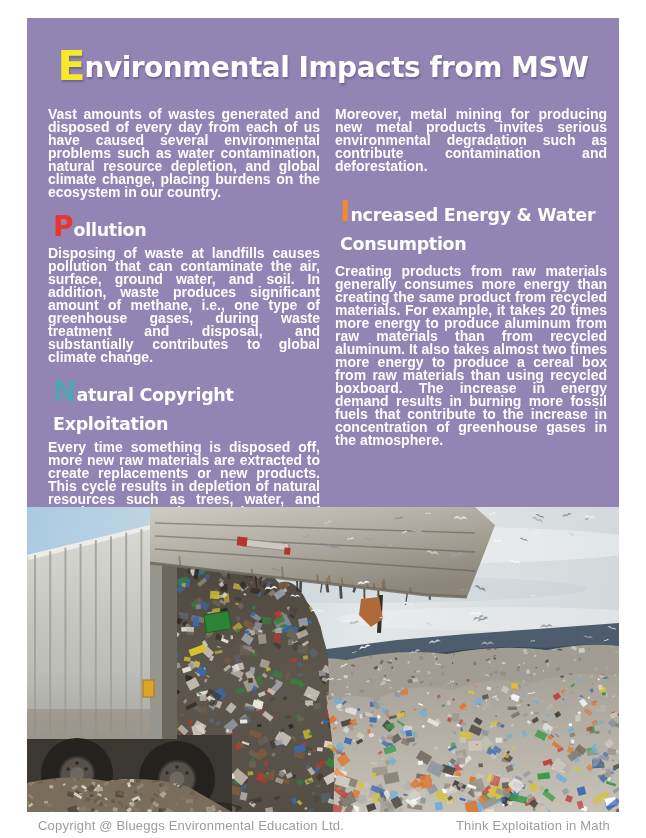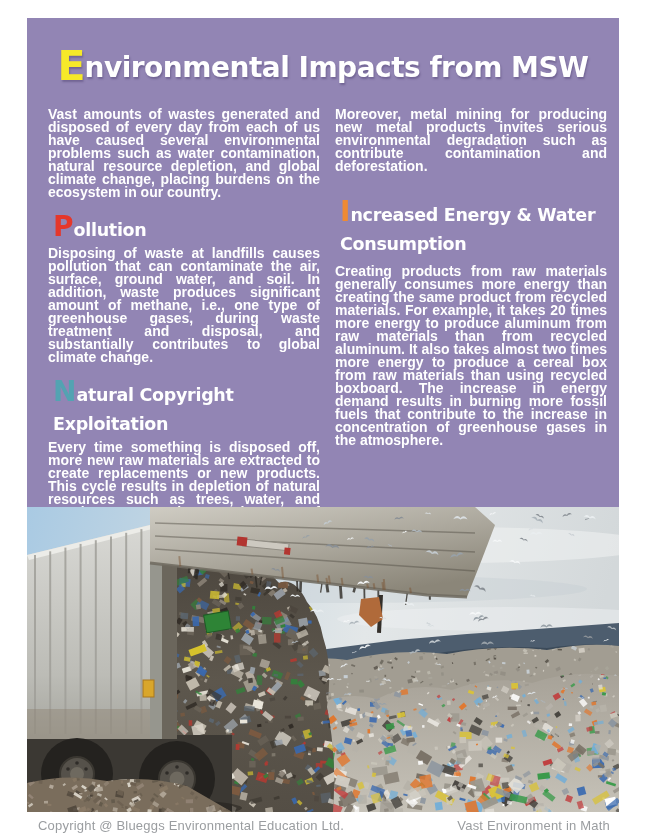--- a/index.html
+++ b/index.html
@@ -1792,14 +1792,14 @@
         <path d="M-7,0.8 C-4.5,-4 -1.5,-2.6 0,-0.4 C1.5,-2.6 4.5,-4 7,0.8 C4.5,-1 1.5,-0.1 0,0.9 C-1.5,-0.1 -4.5,-1 -7,0.8 Z" fill="#d9dee1" transform="translate(433.4 11.6) rotate(1) scale(1.01)"></path>
         <path d="M-7,0.8 C-4.5,-4 -1.5,-2.6 0,-0.4 C1.5,-2.6 4.5,-4 7,0.8 C4.5,-1 1.5,-0.1 0,0.9 C-1.5,-0.1 -4.5,-1 -7,0.8 Z" fill="#f5f7f8" transform="translate(470.3 34.5) rotate(0) scale(0.69)"></path>
         <path d="M-7,0.8 C-4.5,-4 -1.5,-2.6 0,-0.4 C1.5,-2.6 4.5,-4 7,0.8 C4.5,-1 1.5,-0.1 0,0.9 C-1.5,-0.1 -4.5,-1 -7,0.8 Z" fill="#e9edef" transform="translate(268.1 89.4) rotate(3) scale(0.72)"></path>
         <path d="M-7,0.8 C-4.5,-4 -1.5,-2.6 0,-0.4 C1.5,-2.6 4.5,-4 7,0.8 C4.5,-1 1.5,-0.1 0,0.9 C-1.5,-0.1 -4.5,-1 -7,0.8 Z" fill="#aeb6bc" transform="translate(388.1 145.2) rotate(-21) scale(0.80)"></path>
       </g>
   </svg>
 </div>
 
 <div class="footer">
   <span>Copyright @ Blueggs Environmental Education Ltd.</span>
-  <span>Vast Environment in Math</span>
+  <span>Think Exploitation in Math</span>
 </div>
 
 </body></html>

